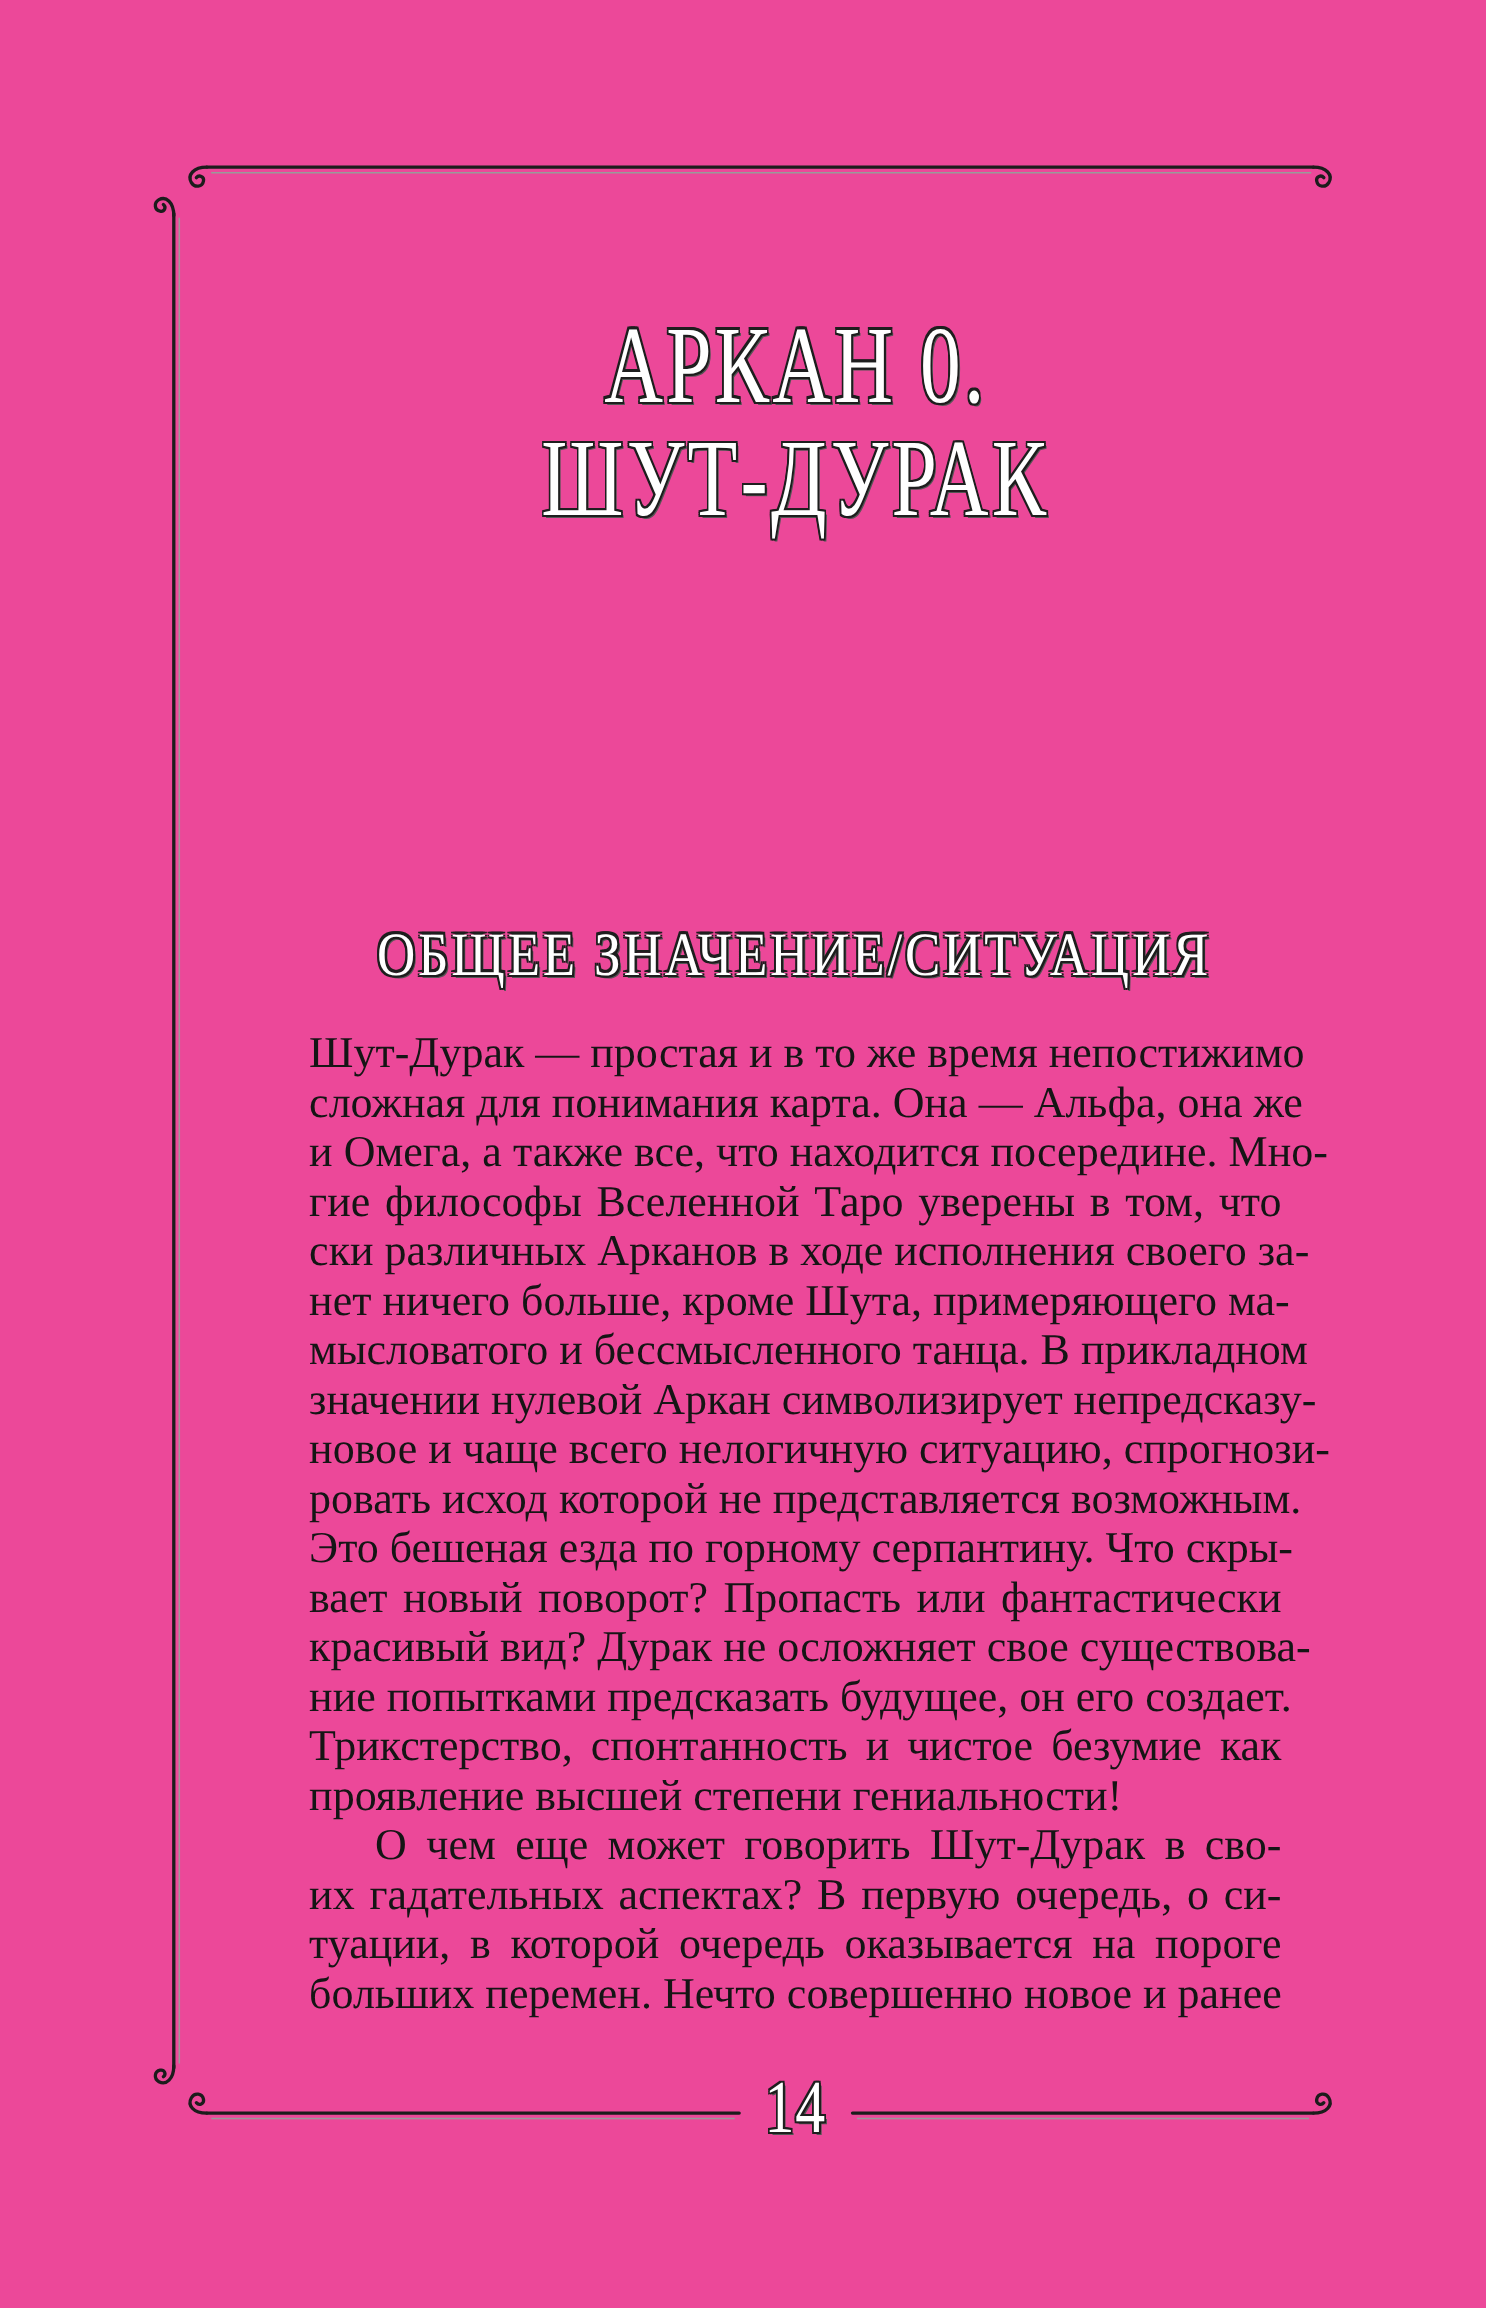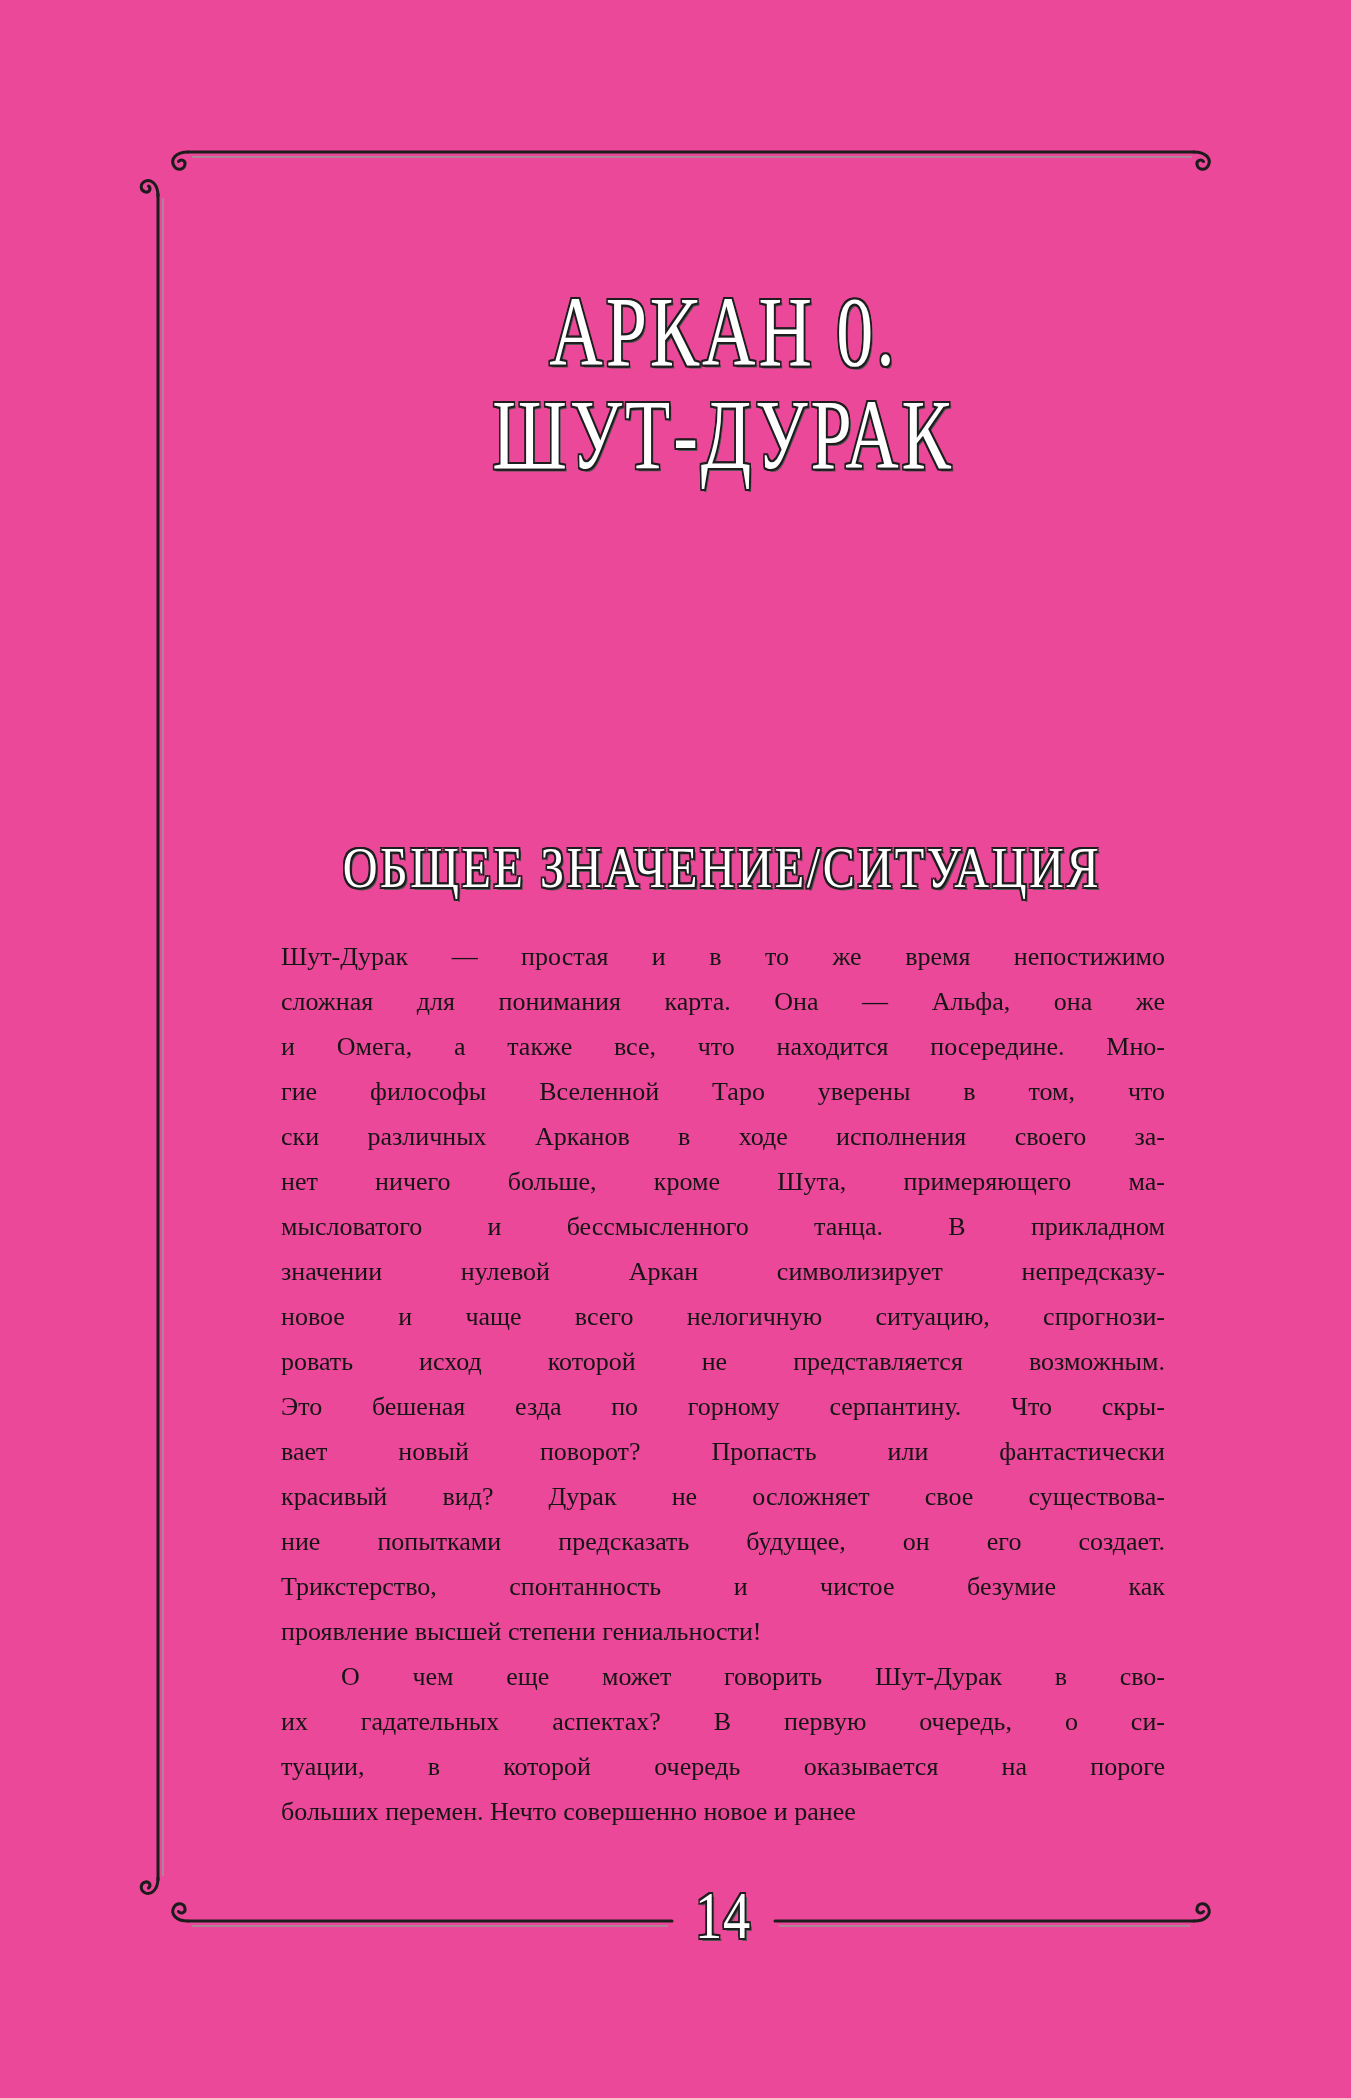--- a/index.html
+++ b/index.html
@@ -37,21 +37,21 @@
 
   .section-heading{
     position:absolute;left:281px;width:884px;top:838px;
     text-align:left;line-height:60px;font-size:56px;
     letter-spacing:3px;
   }
   .section-heading .scale-x{transform:scaleX(0.86);}
 
   .body-text{
     position:absolute;left:281px;top:934px;width:884px;
-    font-size:26px;line-height:45px;
+    font-size:40px;line-height:45px;
   }
   .body-text .line{
     text-align:justify;
     text-align-last:justify;
     white-space:nowrap;
     height:45px;
   }
   .body-text .line.para-end{text-align-last:left;}
   .body-text .line.indent{padding-left:60px;}
 

